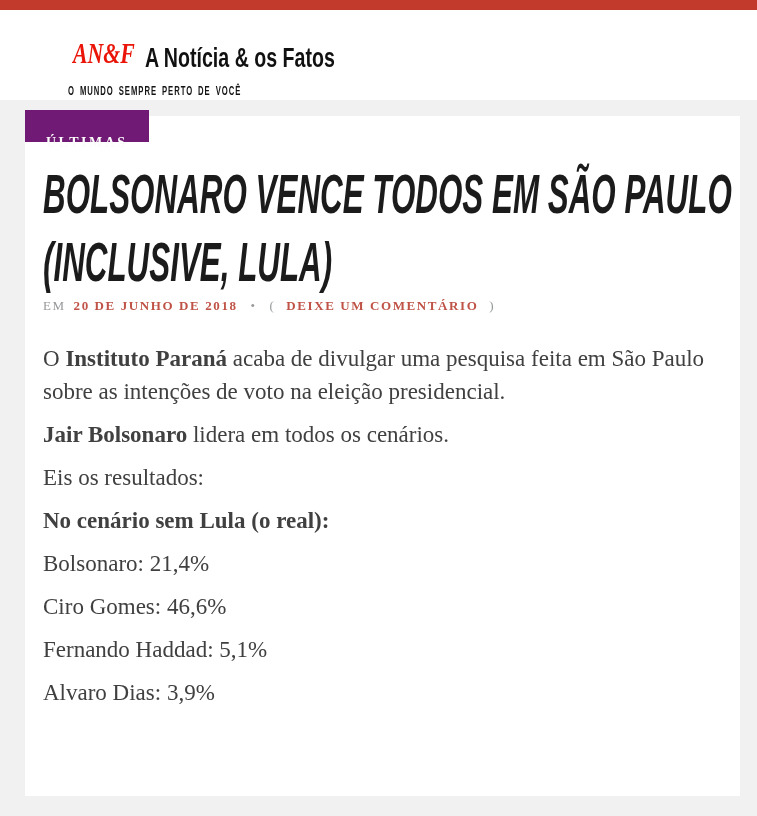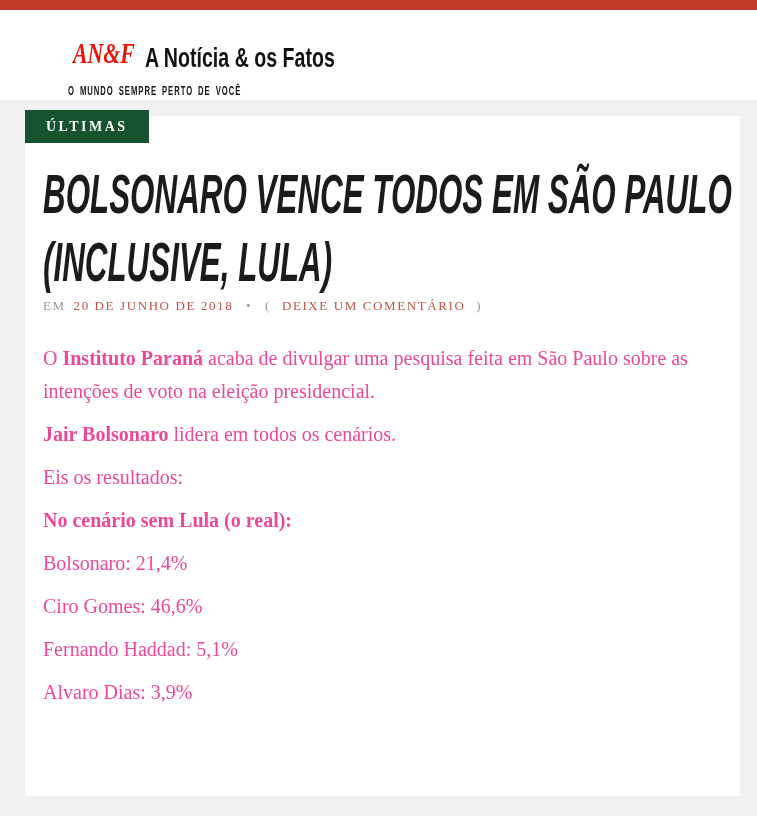--- a/index.html
+++ b/index.html
@@ -77,24 +77,24 @@
     margin: 16px 17px 0 25px;
     width: 715px;
     min-height: 680px;
     background: #ffffff;
     padding: 44px 18px 20px 18px;
   }
   .category-badge {
     position: absolute;
     top: -6px;
     left: 0;
-    height: 33px;
+    height: 24px;
     line-height: 33px;
-    padding: 0 21px;
-    background: #14532d;
+    padding: 16px 21px;
+    background: #701a75;
     color: #fbfbfb;
     font-family: "Liberation Serif", serif;
     font-size: 14px;
     font-weight: bold;
     letter-spacing: 2.5px;
     cursor: pointer;
   }
   .headline { margin: 0 0 0 0; font-style: italic; }
   .headline-line {
     font-family: "Liberation Sans", sans-serif;
@@ -110,30 +110,30 @@
   
   .meta {
     margin: 2px 0 28px 0;
     font-family: "Liberation Serif", serif;
     font-size: 13px;
     letter-spacing: 1.6px;
     color: #96989a;
     white-space: nowrap;
   }
   .meta a { text-decoration: none; cursor: pointer; }
-  .meta .red { color: #c05347; }
+  .meta .red { color: #c05347; font-weight: bold; }
   .meta .sep { margin: 0 5px; }
   .meta .paren { color: #96989a; }
   .meta .sp { margin: 0 3px; }
 
   
   .body-copy p {
-    font-size: 20px;
+    font-size: 23px;
     line-height: 33px;
-    color: #ec4899;
+    color: #404040;
     margin: 0 0 10px 0;
   }
   .body-copy strong { font-weight: bold; }
 </style>
 </head>
 <body>
 
 <div class="topbar"></div>
 
 <header class="site-header">

